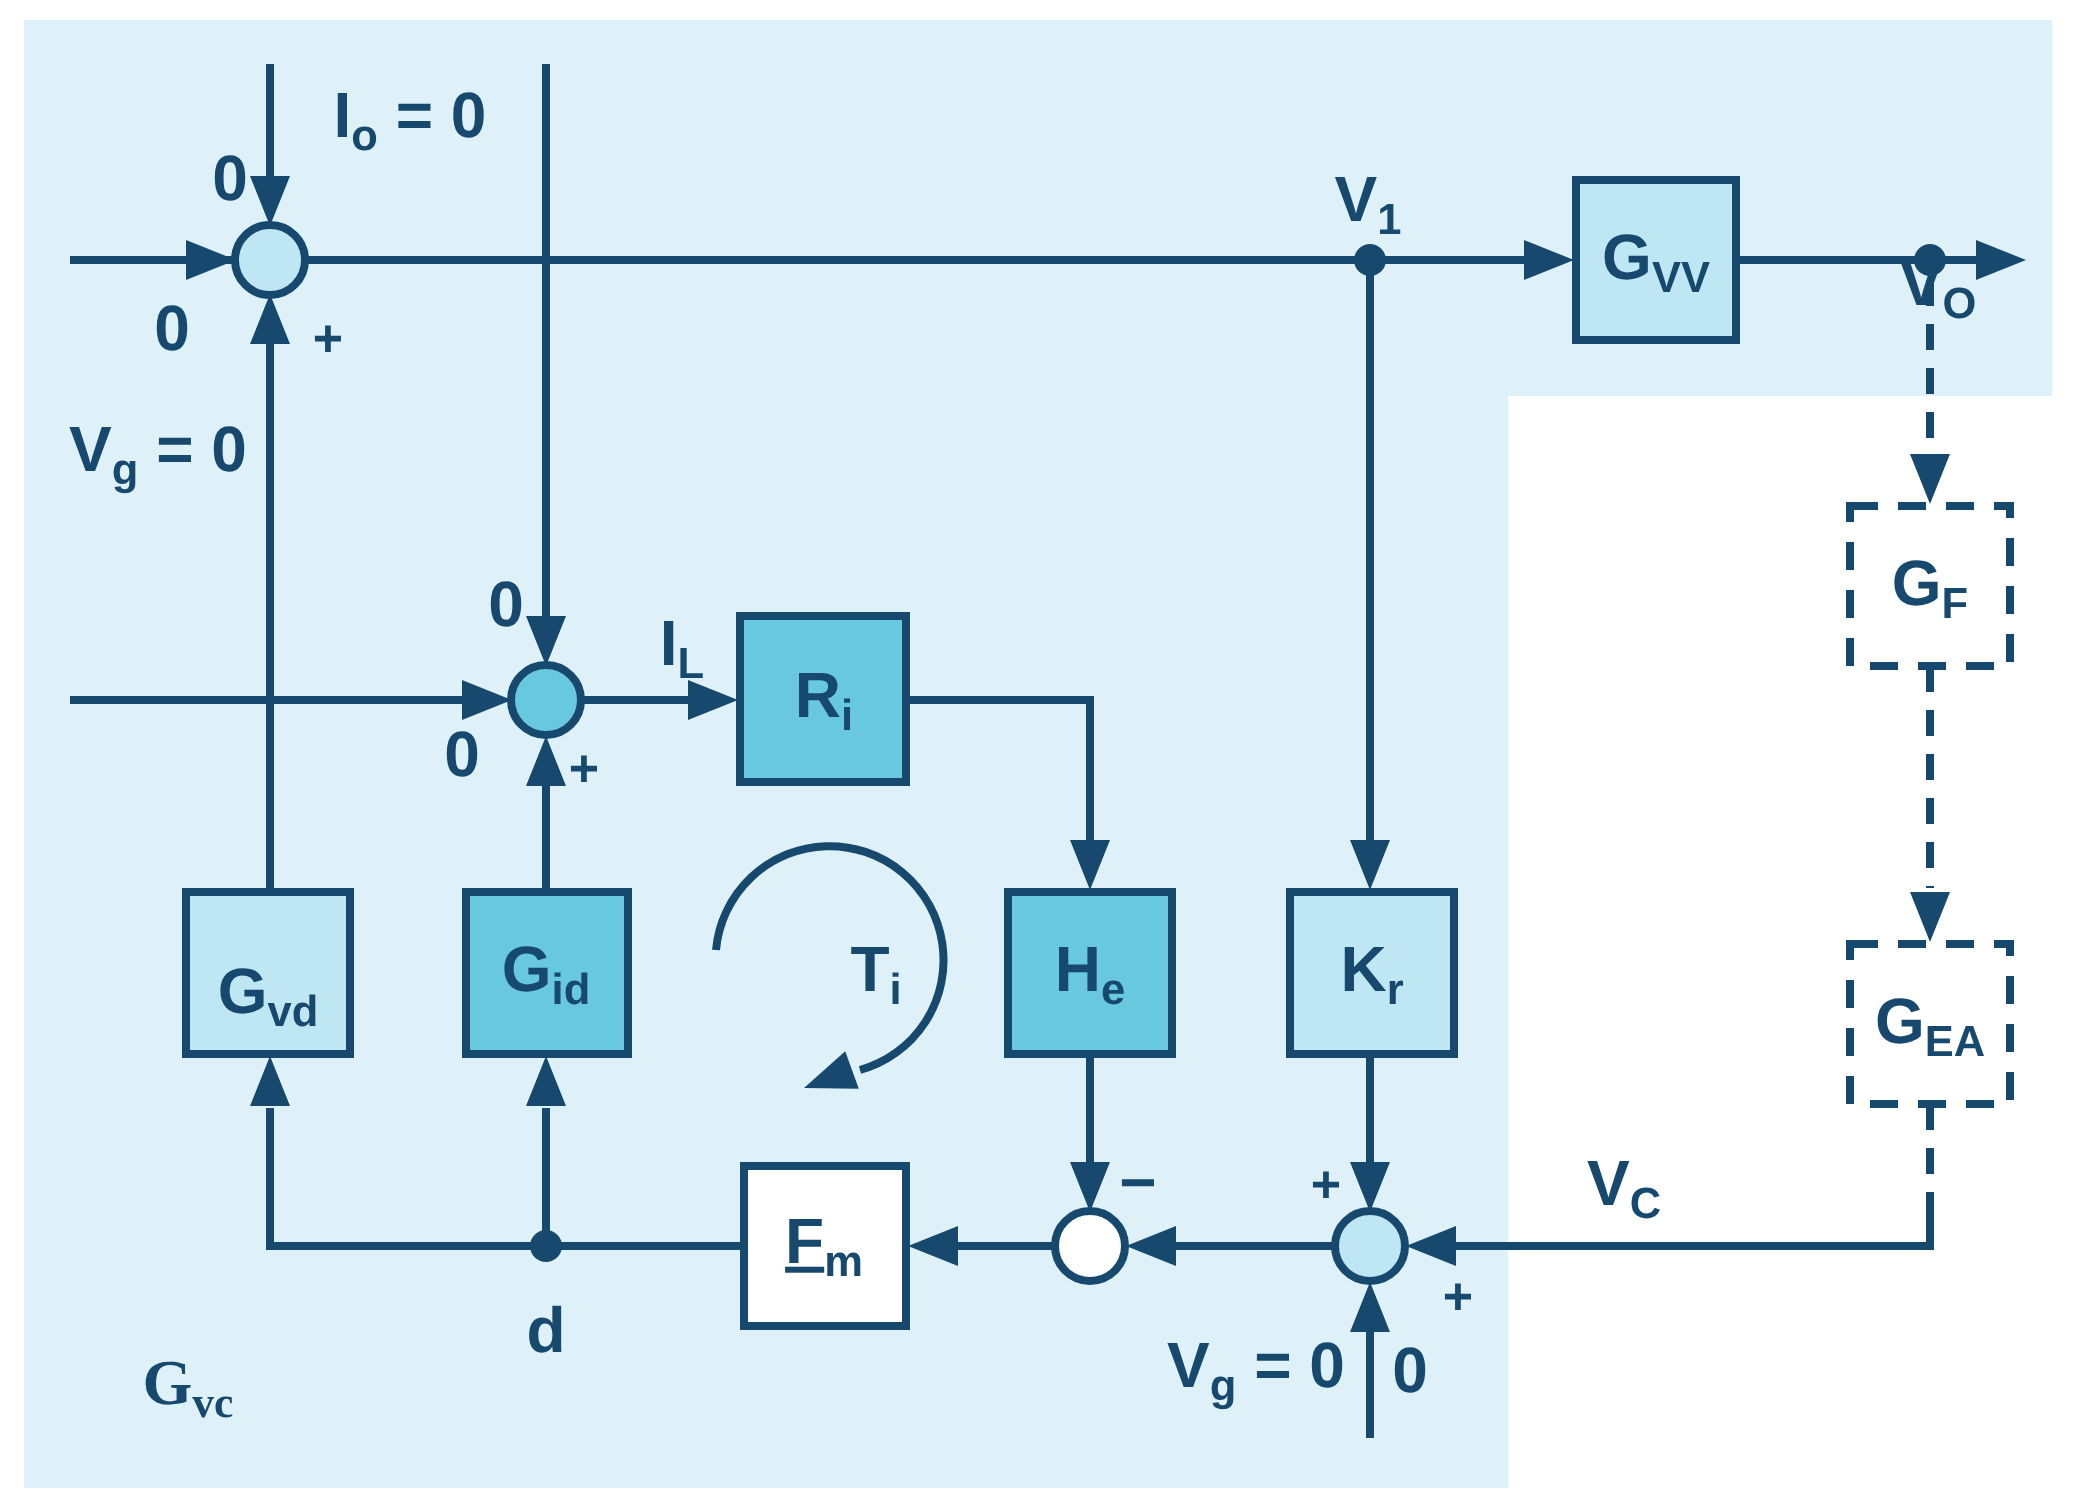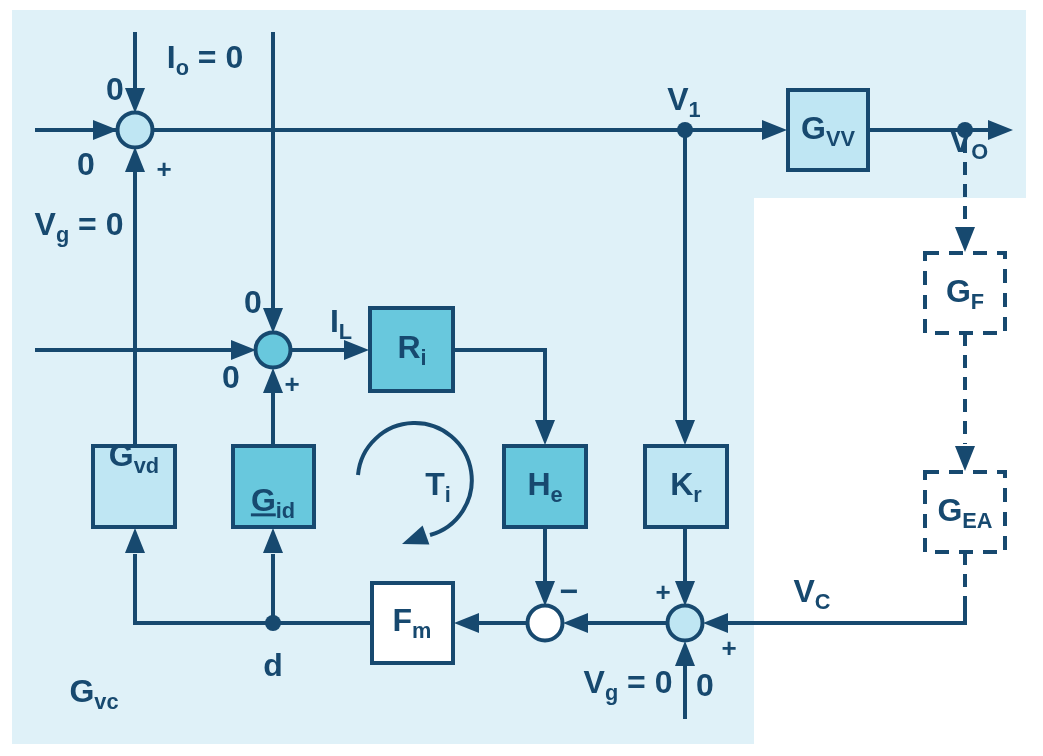--- a/index.html
+++ b/index.html
@@ -112,33 +112,33 @@
     <rect class="blk fill-med" x="233" y="446" width="81" height="81"></rect>
     <rect class="blk fill-white" x="372" y="583" width="81" height="80"></rect>
   </svg>
 
   <div class="lbl" style="left:828px;top:131px;"><span>G</span><span class="sub">VV</span></div>
   <div class="lbl" style="left:965px;top:294px;"><span>G</span><span class="sub">F</span></div>
   <div class="lbl" style="left:965px;top:513px;"><span>G</span><span class="sub">EA</span></div>
   <div class="lbl" style="left:412px;top:350px;text-align:center;"><span>R</span><span class="sub">i</span></div>
   <div class="lbl" style="left:545px;top:487px;"><span>H</span><span class="sub">e</span></div>
   <div class="lbl" style="left:686px;top:487px;"><span>K</span><span class="sub">r</span></div>
-  <div class="lbl" style="left:134px;top:458px;"><span>G</span><span class="sub">vd</span></div>
-  <div class="lbl" style="left:273px;top:503px;text-decoration:underline;"><span>G</span><span class="sub">id</span></div>
-  <div class="lbl" style="left:412px;top:623px;"><span>F</span><span class="sub">m</span></div>
+  <div class="lbl" style="left:134px;top:498px;"><span>G</span><span class="sub">vd</span></div>
+  <div class="lbl" style="left:273px;top:487px;"><span>G</span><span class="sub">id</span></div>
+  <div class="lbl" style="left:412px;top:623px;text-decoration:underline;"><span>F</span><span class="sub">m</span></div>
 
   <div class="lbl" style="left:205px;top:60px;"><span>I</span><span class="sub">o</span><span> = 0</span></div>
   <div class="lbl" style="left:79px;top:227px;"><span>V</span><span class="sub">g</span><span> = 0</span></div>
   <div class="lbl" style="left:628px;top:685px;"><span>V</span><span class="sub">g</span><span> = 0</span></div>
   <div class="lbl" style="left:684px;top:102px;"><span>V</span><span class="sub">1</span></div>
   <div class="lbl" style="left:969px;top:100px;margin-top:44px;"><span>V</span><span class="sub">O</span></div>
   <div class="lbl" style="left:317px;top:324px;margin-left:24px;"><span>I</span><span class="sub">L</span></div>
   <div class="lbl" style="left:812px;top:594px;"><span>V</span><span class="sub">C</span></div>
   <div class="lbl" style="left:438px;top:487px;"><span>T</span><span class="sub">i</span></div>
-  <div class="lbl" style="left:94px;top:694px;"><span>G</span><span class="sub">vc</span></div>
+  <div class="lbl" style="left:94px;top:694px;font-family:Liberation Serif, serif;"><span>G</span><span class="sub">vc</span></div>
   <div class="lbl" style="left:273px;top:665px;"><span>d</span></div>
 
   <div class="lbl" style="left:115px;top:89px;"><span>0</span></div>
   <div class="lbl" style="left:86px;top:164px;"><span>0</span></div>
   <div class="lbl sign" style="left:164px;top:169px;"><span>+</span></div>
   <div class="lbl" style="left:253px;top:302px;"><span>0</span></div>
   <div class="lbl" style="left:231px;top:377px;"><span>0</span></div>
   <div class="lbl sign" style="left:292px;top:384px;"><span>+</span></div>
   <div class="lbl" style="left:569px;top:591px;"><span>−</span></div>
   <div class="lbl sign" style="left:663px;top:592px;"><span>+</span></div>

